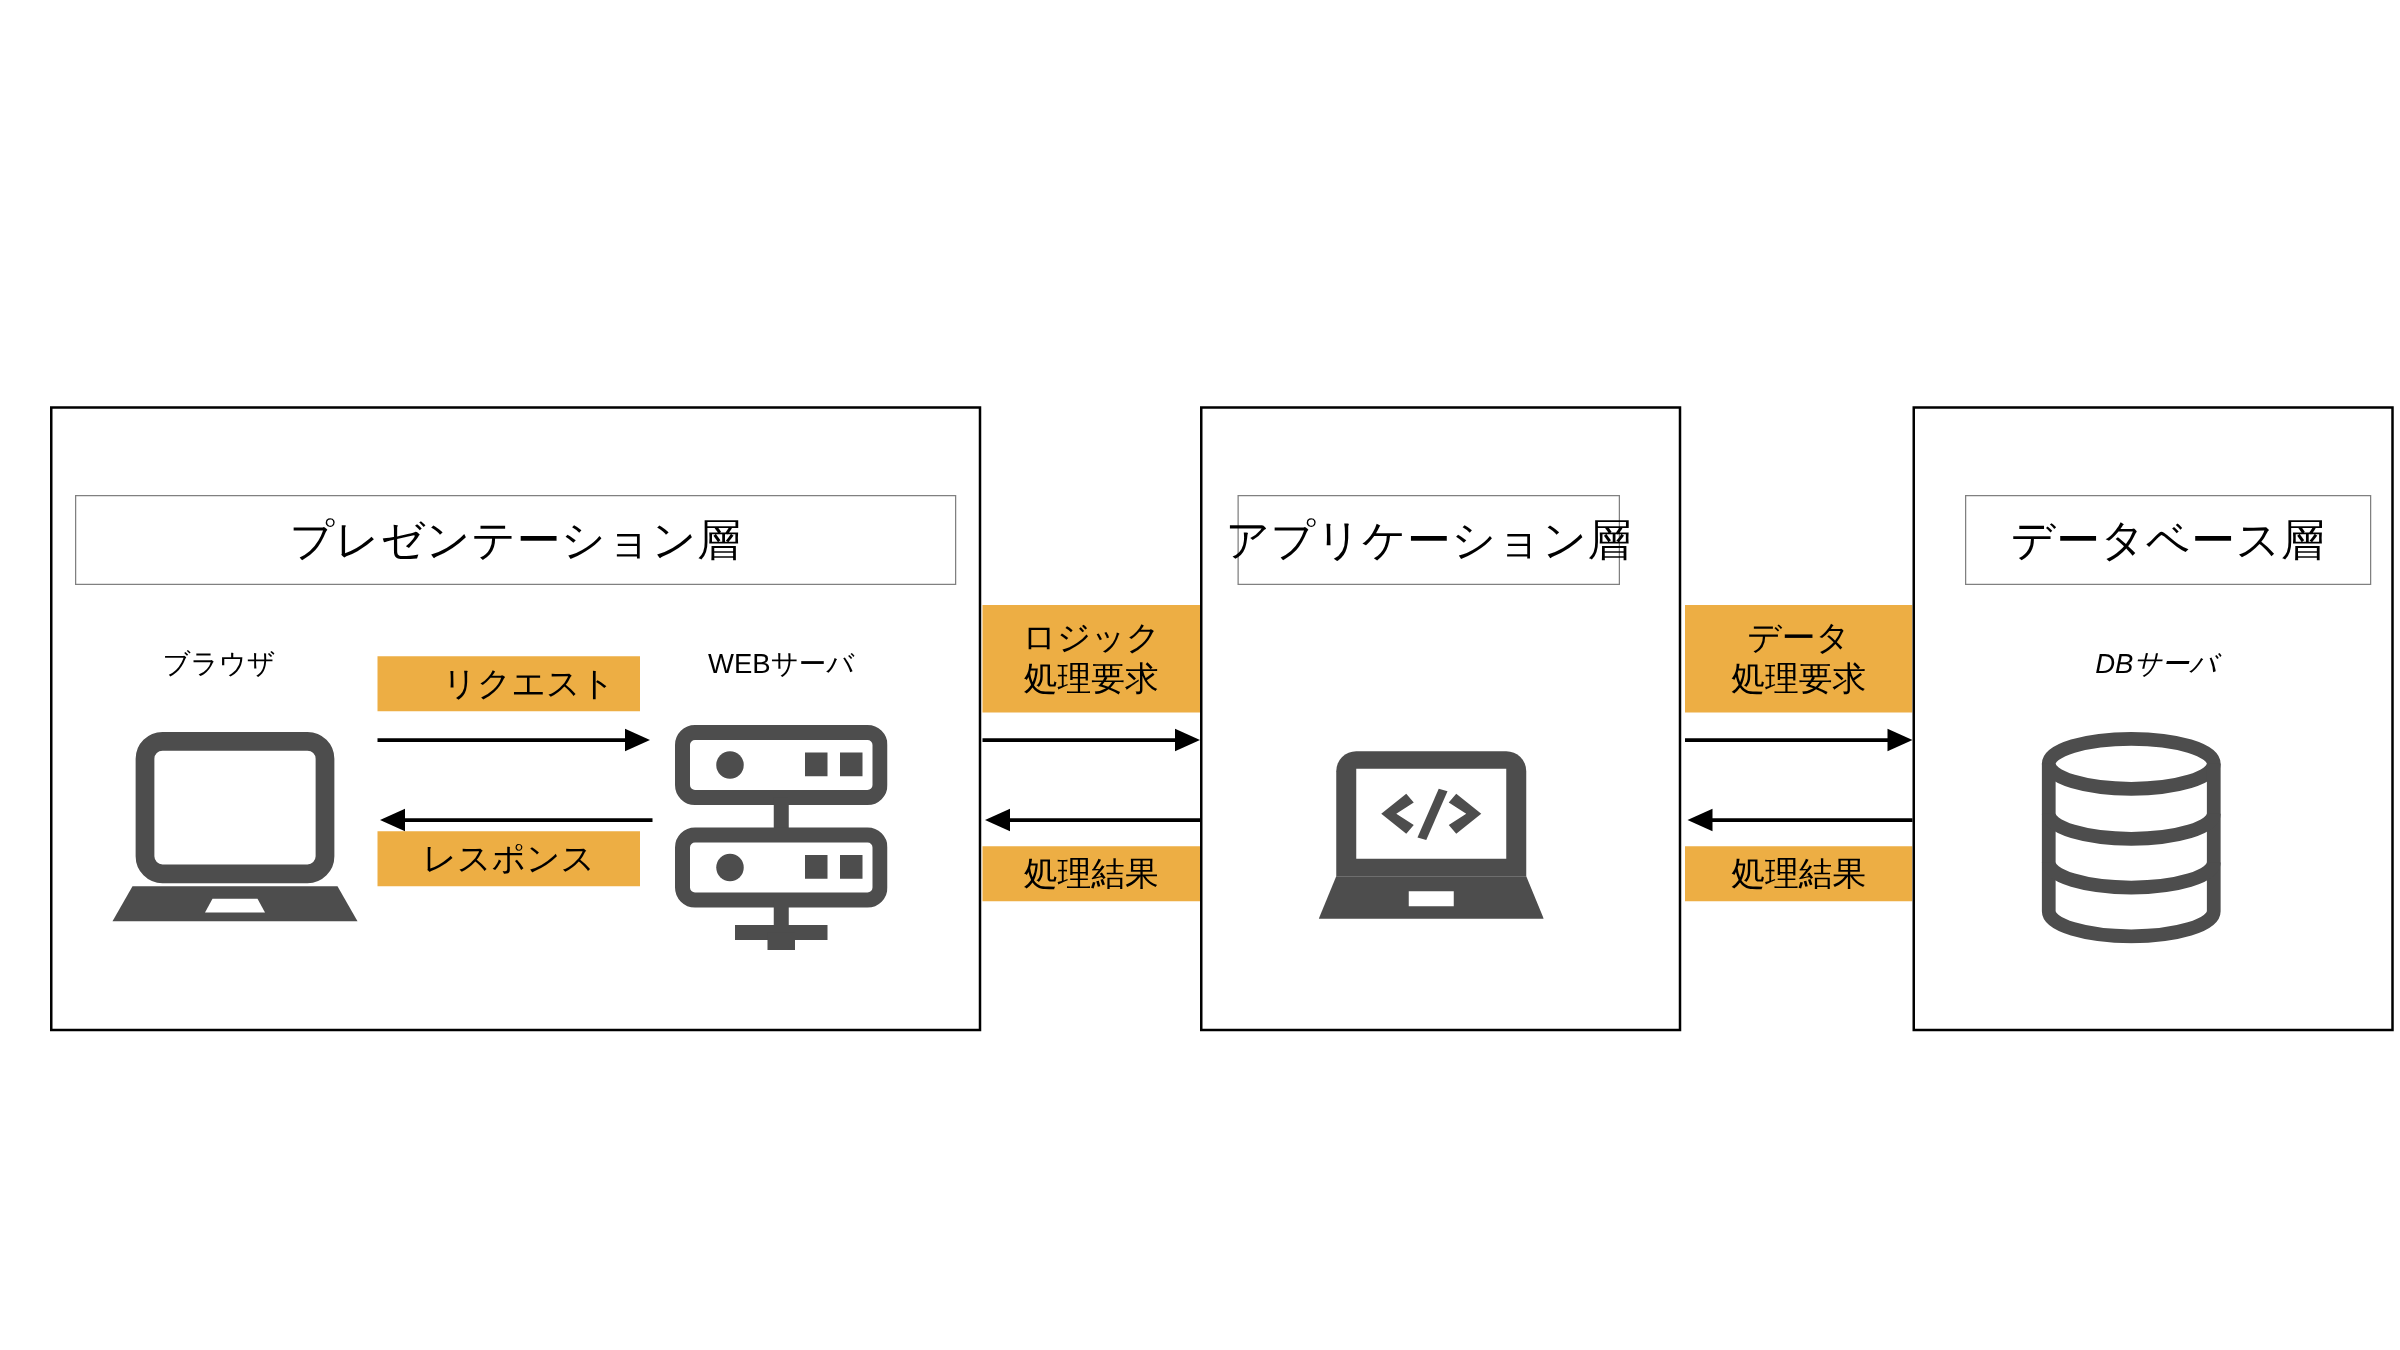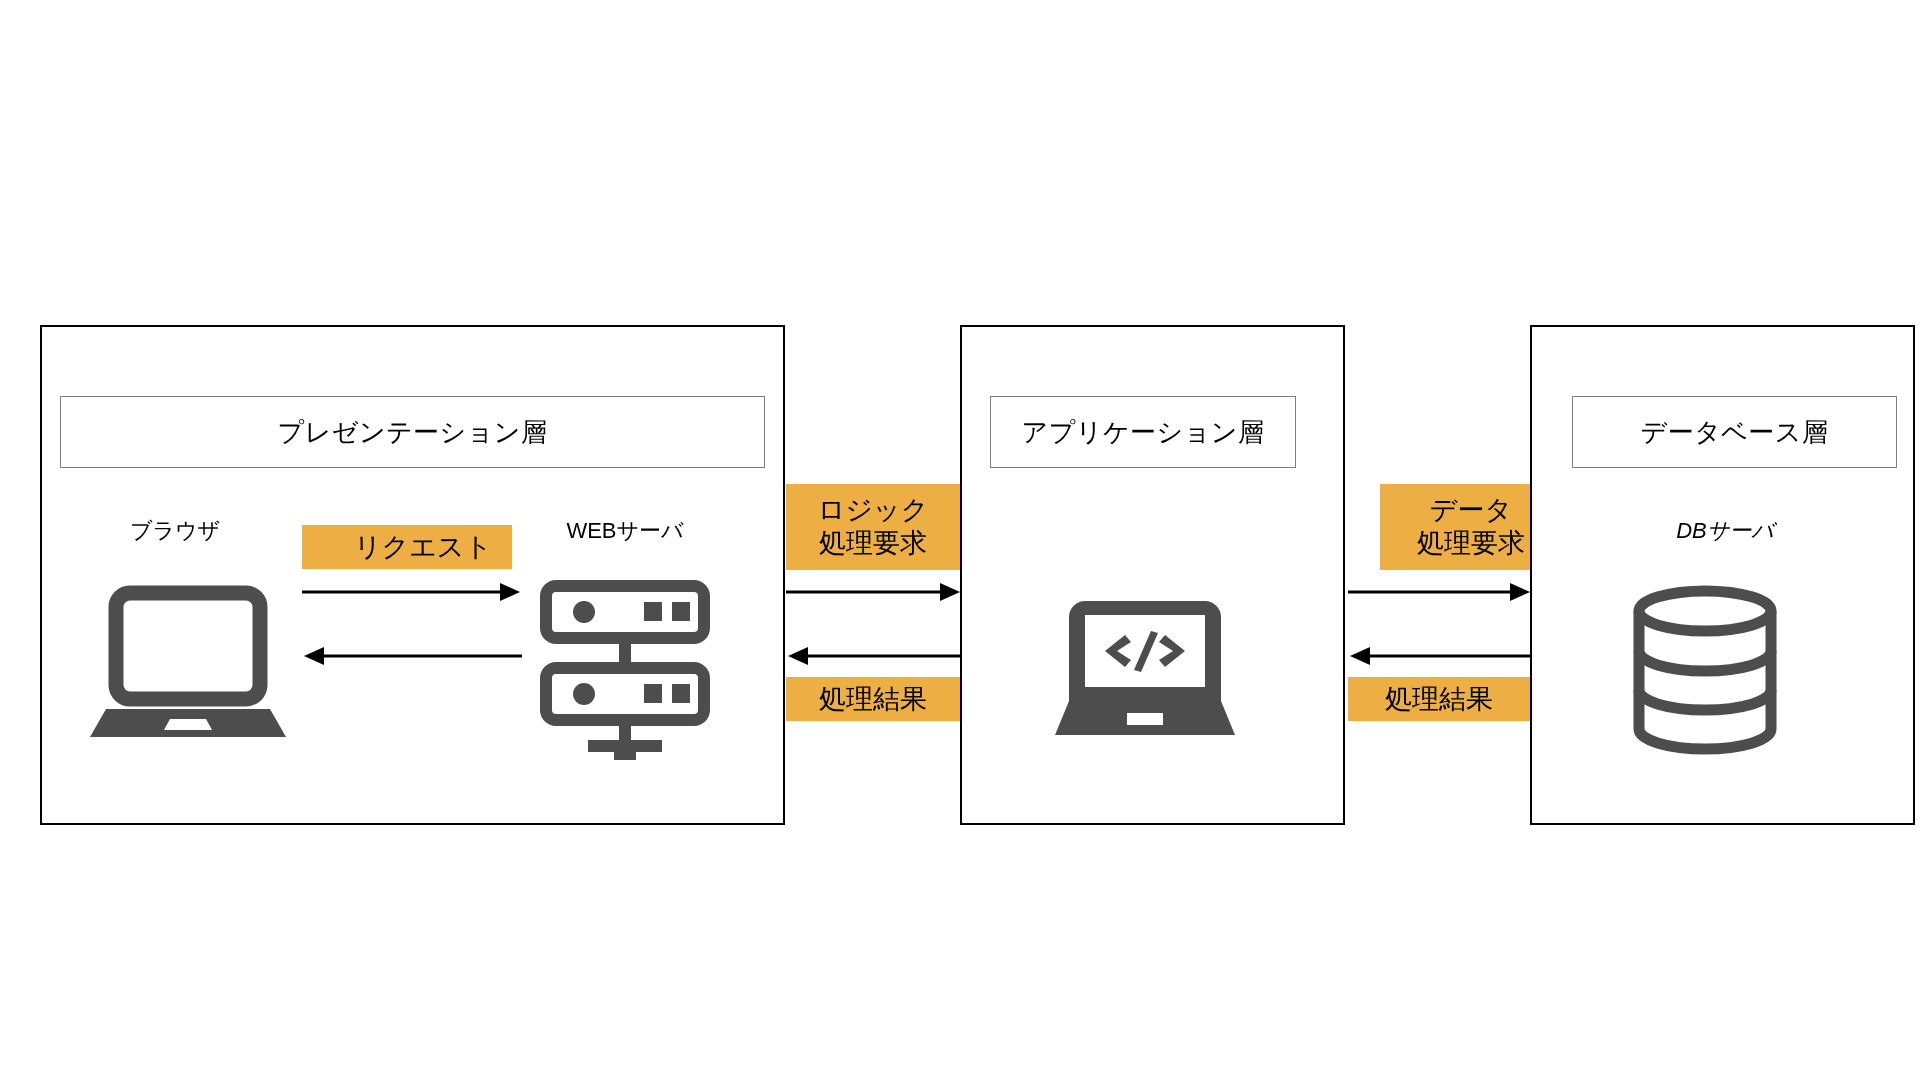--- a/index.html
+++ b/index.html
@@ -23,21 +23,21 @@
   .tier-application{ left:960px; top:325px; width:385px;  height:500px;}
   .tier-database{    left:1530px;top:325px; width:385px;  height:500px;}
 
   
   .layer-plate{
     position:absolute;
     border:1.5px solid #808080;
     background:#ffffff;
     box-sizing:border-box;
     display:flex;align-items:center;justify-content:center;
-    font-size:26px;color:#000000;
+    font-size:35px;color:#000000;
     letter-spacing:0.5px;
     white-space:nowrap;
   }
   .plate-presentation{left:60px;  top:396px; width:705px; height:72px;}
   .plate-application{ left:990px; top:396px; width:306px; height:72px;}
   .plate-database{    left:1560px;top:396px; width:325px; height:72px;margin-left:12px;}
 
   
   .node-caption{
     position:absolute;
@@ -60,21 +60,21 @@
     align-items:center;justify-content:center;
     text-align:center;
     line-height:1.22;
     box-sizing:border-box;
     white-space:nowrap;
   }
   .chip-request { left:302px; top:525px; width:210px; height:44px;padding-left:32px;}
   .chip-response{ left:302px; top:665px; width:210px; height:44px;}
   .chip-logic   { left:786px; top:484px; width:174px; height:86px;}
   .chip-result1 { left:786px; top:677px; width:174px; height:44px;}
-  .chip-data    { left:1348px;top:484px; width:182px; height:86px;margin-left:32px;}
+  .chip-data    { left:1348px;top:484px; width:182px; height:86px;}
   .chip-result2 { left:1348px;top:677px; width:182px; height:44px;}
   .chip span{display:block;}
 
   
   .arrow-svg{position:absolute;overflow:visible;}
   .arr-line{stroke:#000000;stroke-width:3;fill:none;}
   .arr-head{fill:#000000;}
 
   .arrows-browser-web{left:302px;top:578px;width:220px;height:95px;}
   .arrows-web-ap{left:786px;top:578px;width:176px;height:95px;}
@@ -127,20 +127,23 @@
       <rect x="79" y="150" width="12" height="26" fill="#4D4D4D"></rect>
       <rect x="48" y="170" width="74" height="12" fill="#4D4D4D"></rect>
       <rect x="74" y="176" width="22" height="14" fill="#4D4D4D"></rect>
     </svg>
   </div>
 
   <div class="chip chip-request">
     <span>リクエスト</span>
   </div>
 
+  <div class="chip chip-response">
+    <span>レスポンス</span>
+  </div>
 
   <svg class="arrow-svg arrows-browser-web" viewBox="0 0 220 95">
     <line class="arr-line" x1="0" y1="14" x2="200" y2="14"></line>
     <polygon class="arr-head" points="218,14 198,5 198,23"></polygon>
     <line class="arr-line" x1="220" y1="78" x2="20" y2="78"></line>
     <polygon class="arr-head" points="2,78 22,69 22,87"></polygon>
   </svg>
 
   <div class="chip chip-logic">
     <span>ロジック</span>

